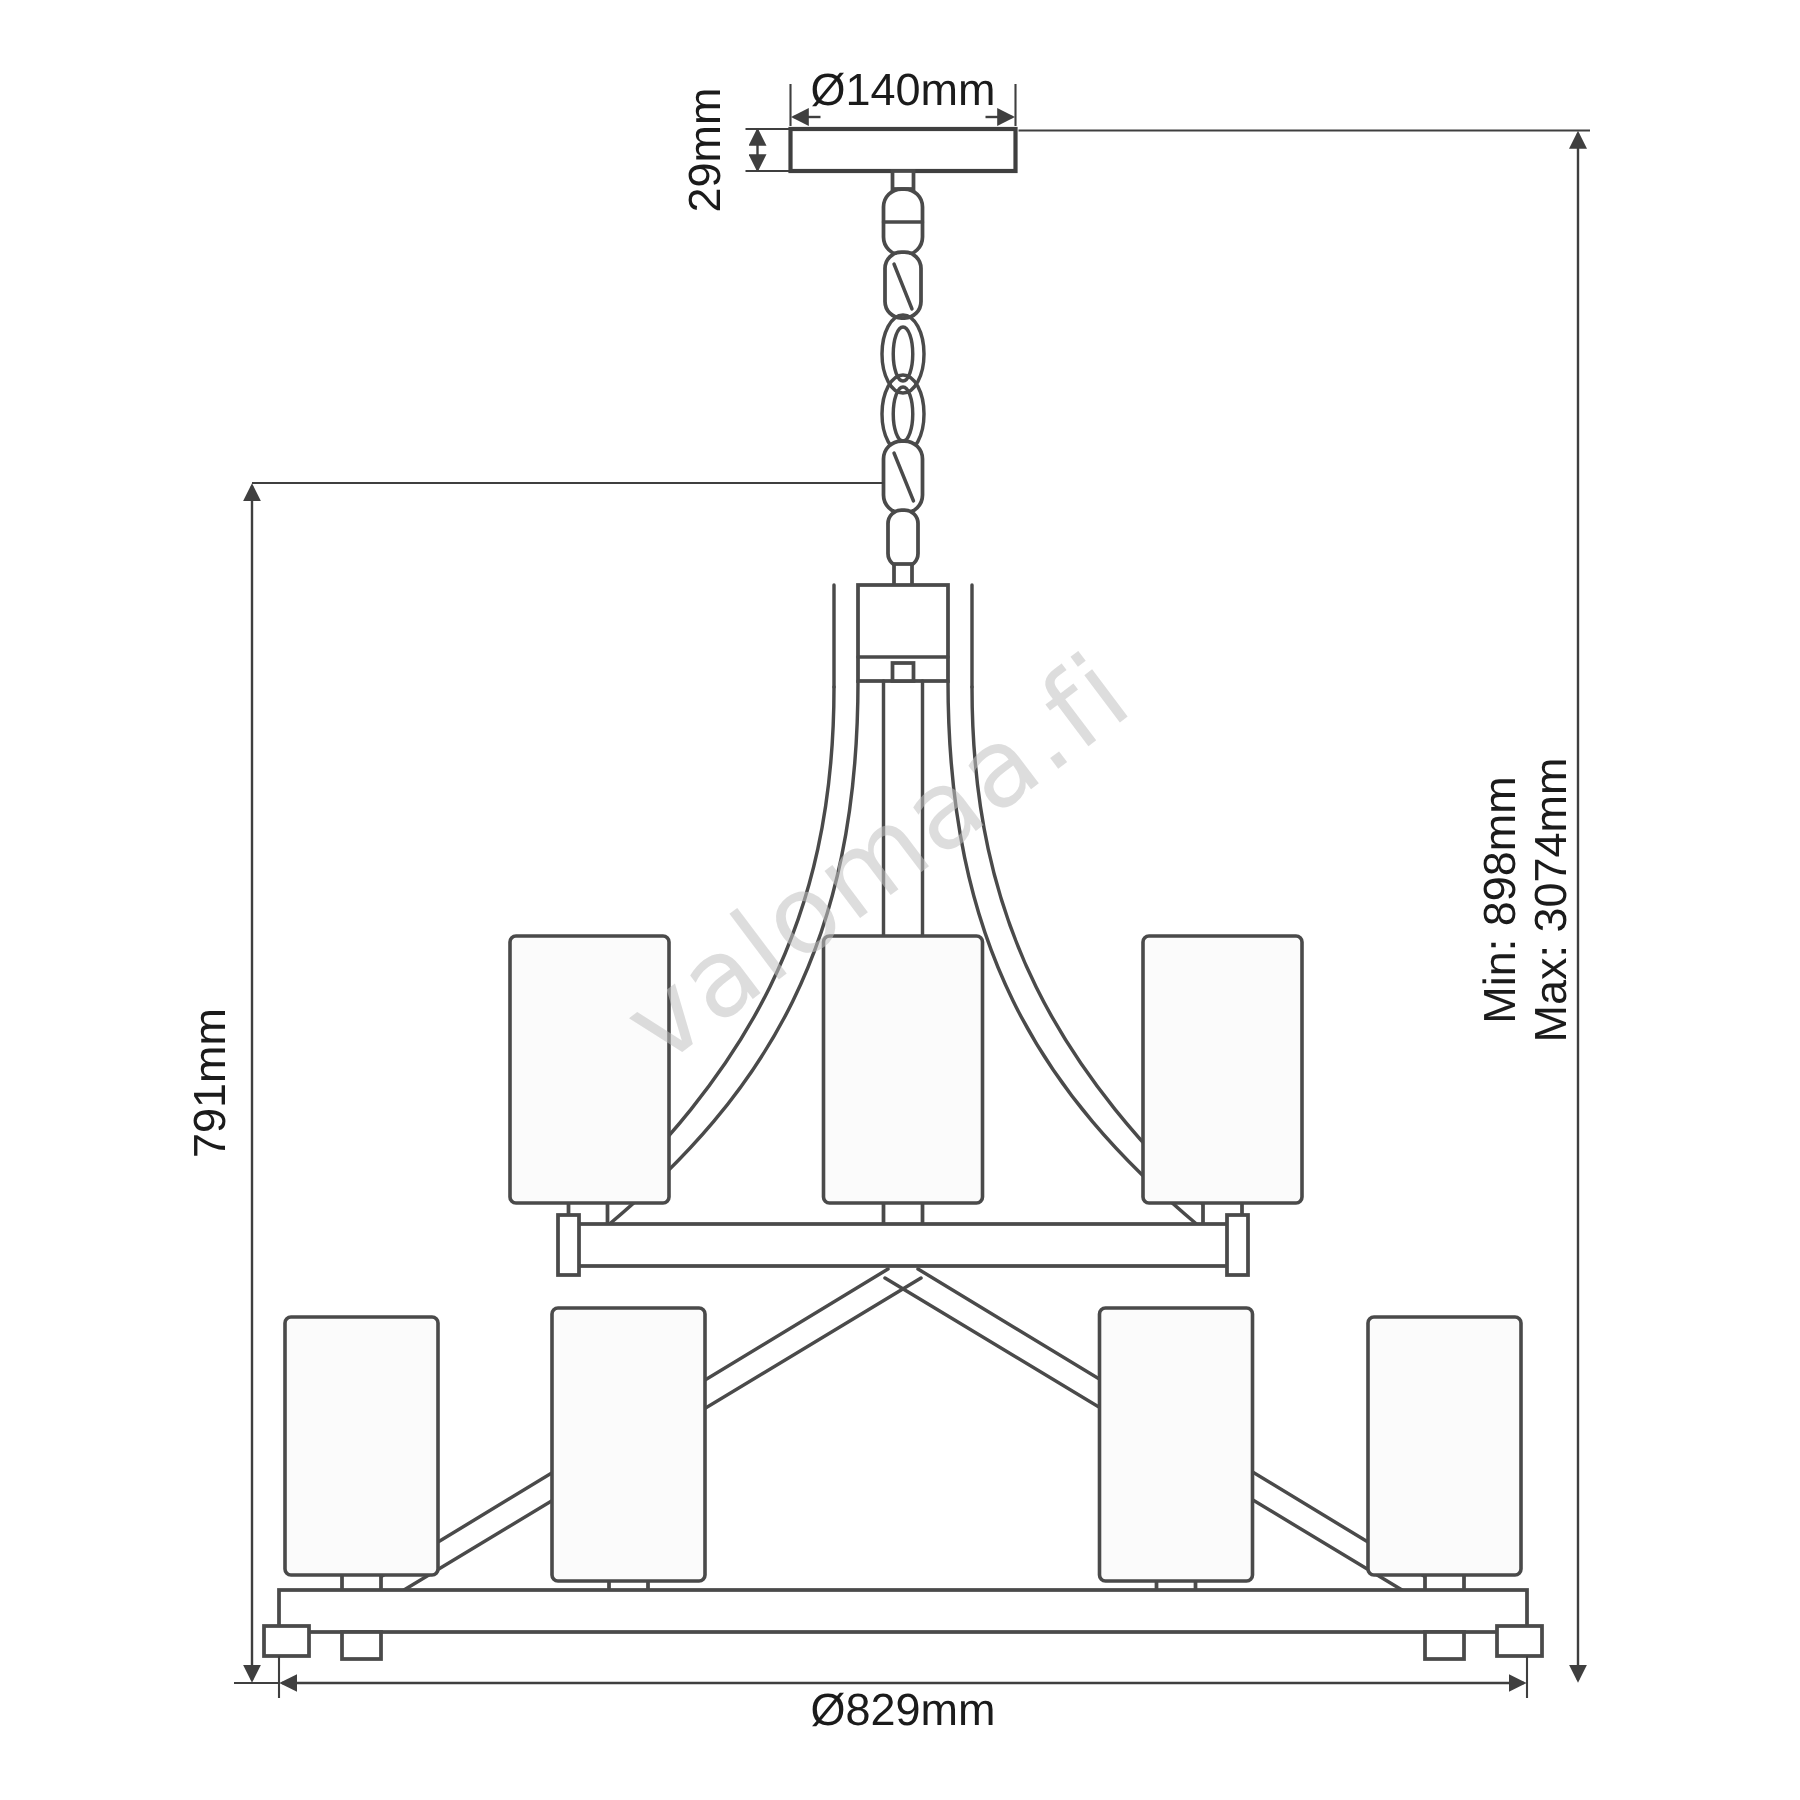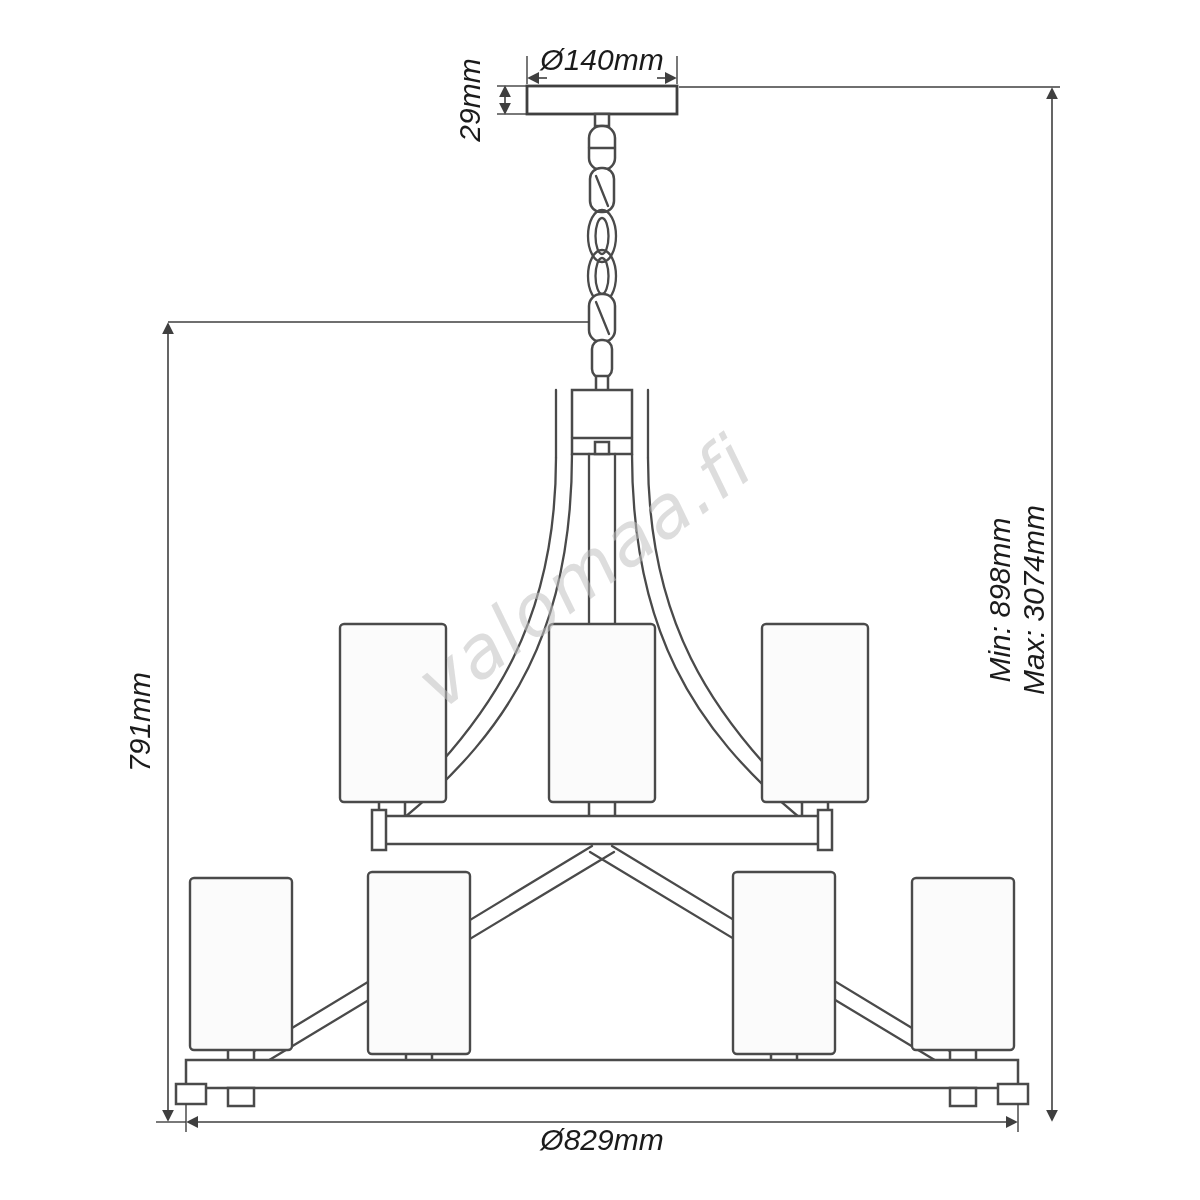--- a/index.html
+++ b/index.html
@@ -3,21 +3,20 @@
 <meta charset="utf-8">
 <style>
   html, body { margin: 0; padding: 0; background: #ffffff; }
   .canvas {
     position: relative;
     width: 1200px;
     height: 1200px;
     background: #22c55e;
     overflow: hidden;
     font-family: "Liberation Sans", sans-serif;
-    font-style: italic;
   }
   svg { display: block; }
   .ln   { stroke: #4a4a4a; stroke-width: 2.3; fill: none; stroke-linecap: round; }
   .lnf  { stroke: #4a4a4a; stroke-width: 2.5; fill: #ffffff; }
   .thick{ stroke: #3f3f3f; stroke-width: 2.8; fill: #ffffff; }
   .shade{ stroke: #4a4a4a; stroke-width: 2.4; fill: #fbfbfb; }
   .dim  { stroke: #3f3f3f; stroke-width: 1.6; fill: none; }
   .ext  { stroke: #3f3f3f; stroke-width: 1.4; fill: none; }
   .dim-label {
     font-family: "Liberation Sans", sans-serif;

